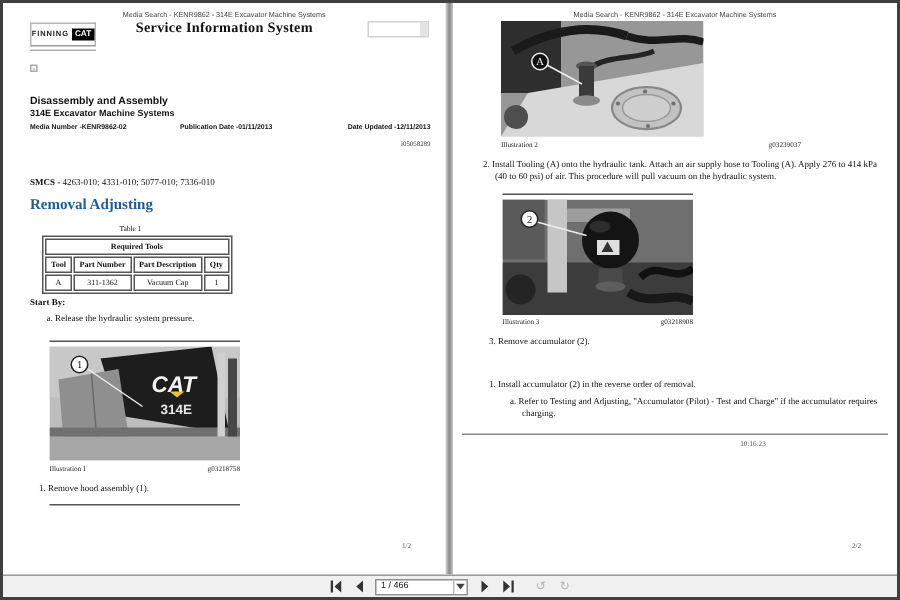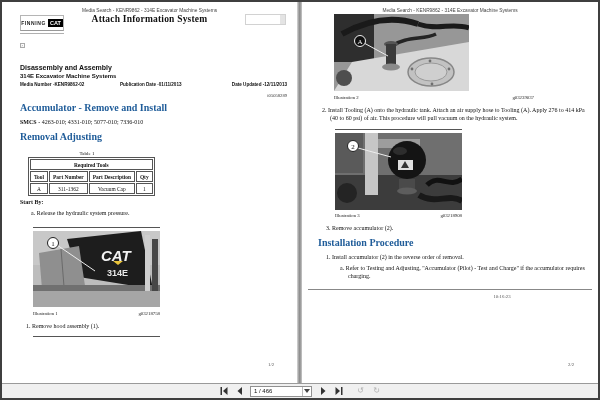--- a/index.html
+++ b/index.html
@@ -61,40 +61,39 @@
     display:flex; align-items:center; justify-content:center; }
   .rot { font-size:8px; color:#b3b3b3; line-height:10px; }
 </style>
 </head>
 <body>
 
 <div class="window">
 
   <div class="page page-left">
     <div class="abs tiny-header" style="top:6px;">Media Search - KENR9862 - 314E Excavator Machine Systems</div>
-    <div class="abs sis-title" style="top:12px;">Attach Information System</div>
+    <div class="abs sis-title" style="top:12px;">Service Information System</div>
 
     <div class="abs logo-box">
       <span class="logo-finning">FINNING</span>
       <span class="logo-cat">CAT</span>
     </div>
     <div class="abs logo-underline"></div>
     <div class="abs broken-img">×</div>
     <div class="abs tr-box">
         <span class="tr-box-knob"></span>
       </div>
 
     <div class="abs doc-h1" style="left:18px; top:62px;">Disassembly and Assembly</div>
     <div class="abs doc-h2" style="left:18px; top:71px;">314E Excavator Machine Systems</div>
     <div class="abs doc-meta" style="left:18px; top:80px;">Media Number -KENR9862-02</div>
     <div class="abs doc-meta" style="left:118px; top:80px;">Publication Date -01/11/2013</div>
     <div class="abs doc-meta" style="right:10px; top:80px;">Date Updated -12/11/2013</div>
     <div class="abs doc-id" style="right:10px; top:91px;">i05058289</div>
 
-    <div class="abs blue-h" style="left:18px; top:100px;">Accumulator - Remove and Install</div>
     <div class="abs body-txt" style="left:18px; top:117px;">
       <span class="bold">SMCS -</span>
       <span>4263-010; 4331-010; 5077-010; 7336-010</span>
     </div>
     <div class="abs blue-h" style="left:18px; top:129px;">Removal Adjusting</div>
 
     <div class="abs tbl-caption" style="left:26px; top:149px; width:118px;">Table 1</div>
     <table class="req abs" style="left:26px; top:155px;">
       <tbody>
           <tr>
@@ -202,21 +201,20 @@
       <circle cx="18" cy="13" r="5.5" fill="#fff" stroke="#222" stroke-width="1"></circle>
       <text x="18" y="15.5" text-anchor="middle" font-size="7" font-family="Liberation Serif, serif" fill="#111">2</text>
     </svg>
     <div class="abs caption-row" style="left:33px; top:211px; width:127px;">
       <span>Illustration 3</span>
       <span>g03218908</span>
     </div>
 
     <div class="abs body-txt" style="left:24px; top:223px;">3. Remove accumulator (2).</div>
 
-    <div class="abs blue-h" style="left:16px; top:235px;">Installation Procedure</div>
     <div class="abs body-txt" style="left:24px; top:252px;">1. Install accumulator (2) in the reverse order of removal.</div>
     <div class="abs body-txt hang" style="left:38px; top:263px; width:246px;">a. Refer to Testing and Adjusting, "Accumulator (Pilot) - Test and Charge" if the accumulator requires charging.</div>
 
     <div class="abs rule" style="left:6px; top:287px; width:284px; border-color:#888;"></div>
     <div class="abs timestamp" style="left:170px; top:292px; width:60px; text-align:center;">10:16:23</div>
 
     <div class="abs page-num" style="left:266px; top:360px;">2/2</div>
   </div>
 
   <div class="toolbar">

